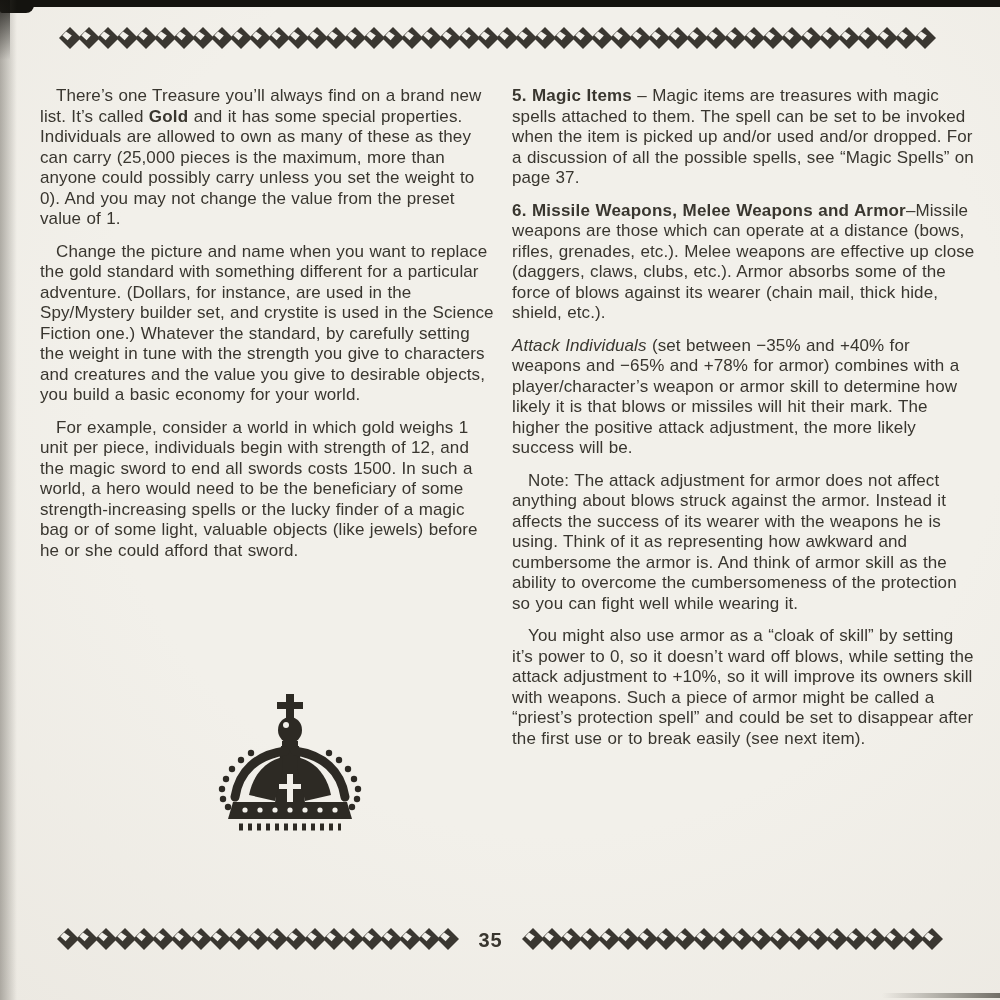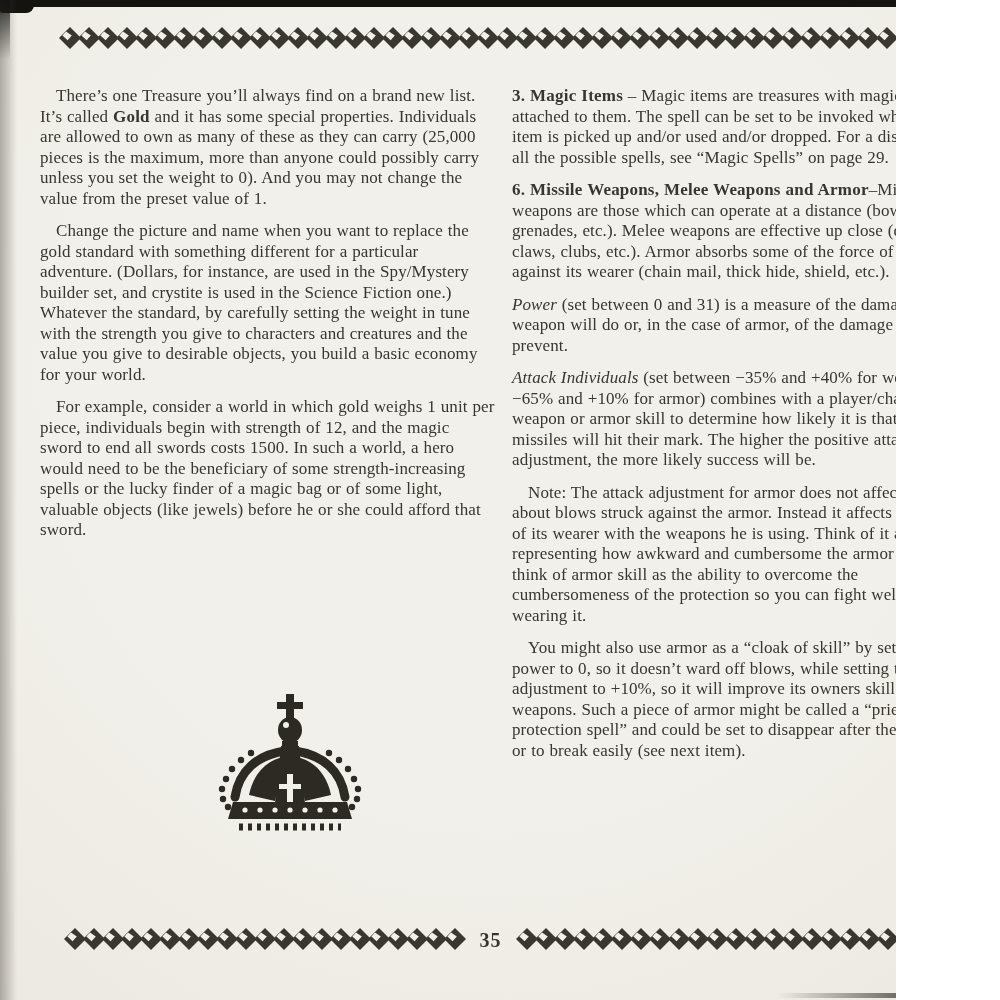--- a/index.html
+++ b/index.html
@@ -1,22 +1,22 @@
 <!DOCTYPE html>
 <html style="--paper: #f2f0ea; --ink: #39362f; --chain: #3a3731;"><head>
 <meta charset="utf-8">
 <style>
   html,body{margin:0;padding:0;}
   .stage{
     position:relative;
-    width:896px;height:1000px;
+    width:1000px;height:1000px;
     overflow:hidden;
     background:
       radial-gradient(circle at 55% 38%, var(--paper) 0%, var(--paper) 55%, #ece9e2 100%);
-    font-family:Liberation Serif, serif;
+    font-family:Liberation Sans, sans-serif;
     color:var(--ink);
   }
   :root{
     --paper:#f2f0ea;
     --ink:#39362f;
     --chain:#3a3731;
   }
   
   .top-edge{
     position:absolute;top:0;left:0;right:0;height:7px;
@@ -36,21 +36,21 @@
   }
   .bottom-right-edge{
     position:absolute;right:0;bottom:2px;width:118px;height:5px;
     background:linear-gradient(to left, #716e66, rgba(113,110,102,0));
   }
   
   .chain{display:block;}
   .chain-top{position:absolute;left:58px;top:25px;}
   .footer{
     position:absolute;left:56px;top:925px;width:888px;height:28px;
-    display:flex;align-items:center;justify-content:center;gap:13px;
+    display:flex;align-items:center;justify-content:space-between;gap:13px;
   }
   .pagenum{
     font-weight:bold;font-size:20px;line-height:1;
     letter-spacing:1px;transform:translateY(1px);
   }
   
   .col{position:absolute;top:86px;}
   .col-left{left:40px;width:455px;}
   .col-right{left:512px;width:463px;}
   .para{
@@ -132,24 +132,23 @@
       <use href="#chainlink" xlink:href="#chainlink" x="855"></use>
     </svg>
 
   <div class="col col-left">
       <p class="para"><span>There’s one Treasure you’ll always find on a brand new list. It’s called </span><b>Gold</b><span> and it has some special properties. Individuals are allowed to own as many of these as they can carry (25,000 pieces is the maximum, more than anyone could possibly carry unless you set the weight to 0). And you may not change the value from the preset value of 1.</span></p>
       <p class="para"><span>Change the picture and name when you want to replace the gold standard with something different for a particular adventure. (Dollars, for instance, are used in the Spy/Mystery builder set, and crystite is used in the Science Fiction one.) Whatever the standard, by carefully setting the weight in tune with the strength you give to characters and creatures and the value you give to desirable objects, you build a basic economy for your world.</span></p>
       <p class="para"><span>For example, consider a world in which gold weighs 1 unit per piece, individuals begin with strength of 12, and the magic sword to end all swords costs 1500. In such a world, a hero would need to be the beneficiary of some strength-increasing spells or the lucky finder of a magic bag or of some light, valuable objects (like jewels) before he or she could afford that sword.</span></p>
     </div>
 
   <div class="col col-right">
-      <p class="para no-indent"><b>3. Magic Items</b><span> – Magic items are treasures with magic spells attached to them. The spell can be set to be invoked when the item is picked up and/or used and/or dropped. For a discussion of all the possible spells, see “Magic Spells” on page 29.</span></p>
+      <p class="para no-indent"><b>5. Magic Items</b><span> – Magic items are treasures with magic spells attached to them. The spell can be set to be invoked when the item is picked up and/or used and/or dropped. For a discussion of all the possible spells, see “Magic Spells” on page 37.</span></p>
       <p class="para no-indent"><b>6. Missile Weapons, Melee Weapons and Armor</b><span>–Missile weapons are those which can operate at a distance (bows, rifles, grenades, etc.). Melee weapons are effective up close (daggers, claws, clubs, etc.). Armor absorbs some of the force of blows against its wearer (chain mail, thick hide, shield, etc.).</span></p>
-      <p class="para no-indent"><i>Power</i><span> (set between 0 and 31) is a measure of the damage a weapon will do or, in the case of armor, of the damage it will prevent.</span></p>
-      <p class="para no-indent"><i>Attack Individuals</i><span> (set between −35% and +40% for weapons and −65% and +10% for armor) combines with a player/character’s weapon or armor skill to determine how likely it is that blows or missiles will hit their mark. The higher the positive attack adjustment, the more likely success will be.</span></p>
+      <p class="para no-indent"><i>Attack Individuals</i><span> (set between −35% and +40% for weapons and −65% and +78% for armor) combines with a player/character’s weapon or armor skill to determine how likely it is that blows or missiles will hit their mark. The higher the positive attack adjustment, the more likely success will be.</span></p>
       <p class="para"><span>Note: The attack adjustment for armor does not affect anything about blows struck against the armor. Instead it affects the success of its wearer with the weapons he is using. Think of it as representing how awkward and cumbersome the armor is. And think of armor skill as the ability to overcome the cumbersomeness of the protection so you can fight well while wearing it.</span></p>
       <p class="para"><span>You might also use armor as a “cloak of skill” by setting it’s power to 0, so it doesn’t ward off blows, while setting the attack adjustment to +10%, so it will improve its owners skill with weapons. Such a piece of armor might be called a “priest’s protection spell” and could be set to disappear after the first use or to break easily (see next item).</span></p>
     </div>
 
   <svg class="crown" width="170" height="155" viewBox="0 0 170 155">
 
     <path class="dk" d="M81 4 h8 v8 h9 v7 h-9 v10 h-8 V19 h-9 v-7 h9 z"></path>
 
     <ellipse class="dk" cx="85" cy="40" rx="12" ry="13"></ellipse>
     <circle class="lt" cx="81" cy="35" r="3"></circle>

